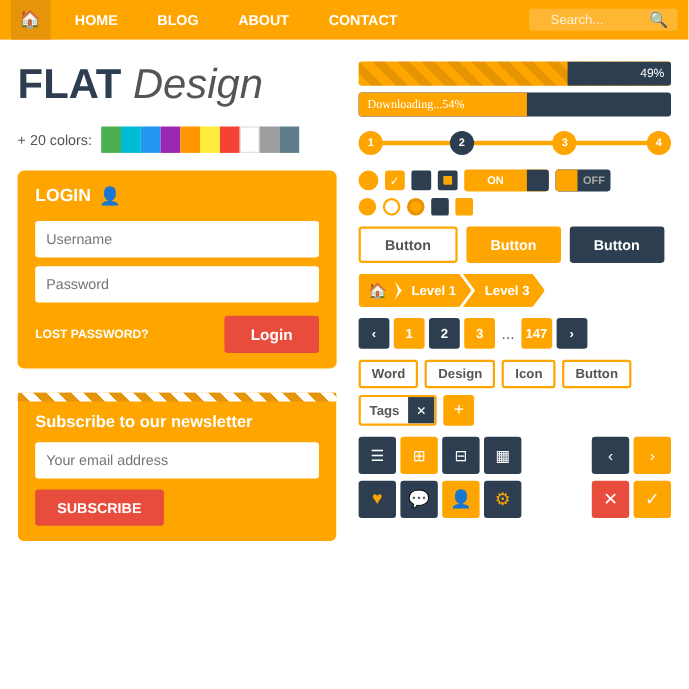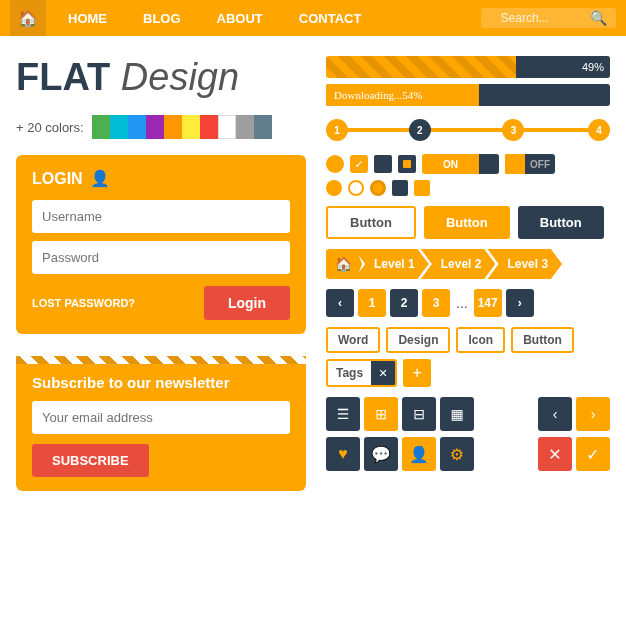--- a/index.html
+++ b/index.html
@@ -518,21 +518,20 @@
 
     <div class="buttons-row">
       <button class="btn-outline">Button</button>
       <button class="btn-orange">Button</button>
       <button class="btn-dark">Button</button>
     </div>
 
     <div class="breadcrumb-row">
       <div class="bc-home">🏠</div>
       <div class="bc-item">Level 1</div>
-      <div class="bc-item">Level 2</div>
       <div class="bc-item">Level 3</div>
     </div>
 
     <div class="pagination-row">
       <button class="pg-btn dark">‹</button>
       <button class="pg-btn">1</button>
       <button class="pg-btn dark">2</button>
       <button class="pg-btn">3</button>
       <span class="pg-dots">...</span>
       <button class="pg-btn">147</button>

